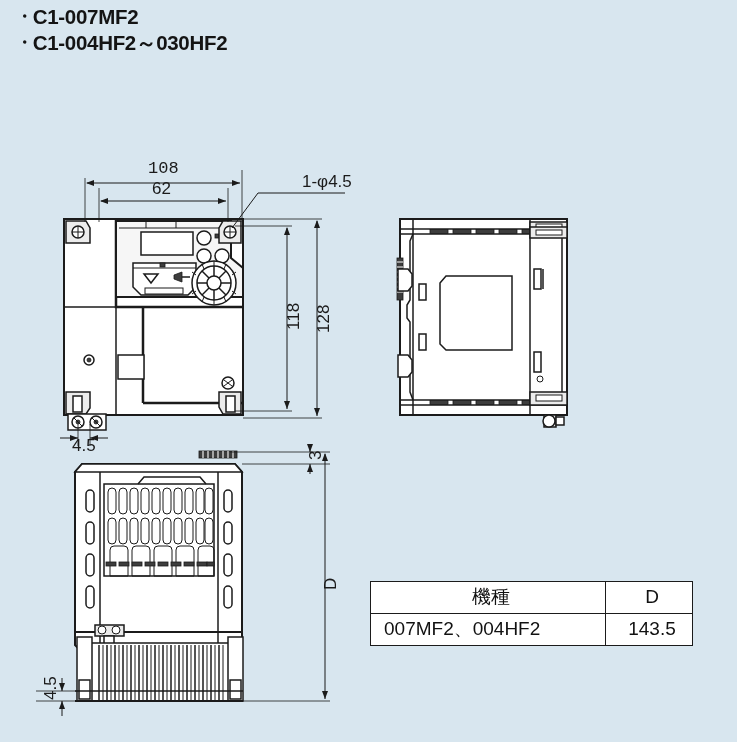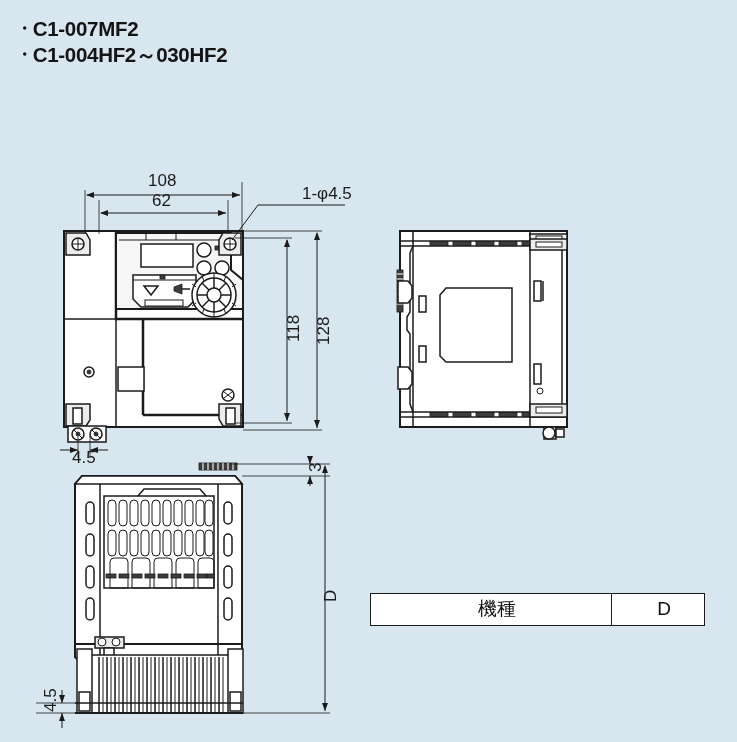--- a/index.html
+++ b/index.html
@@ -10,21 +10,21 @@
     width: 737px;
     height: 742px;
     background: #d8e6ef;
     font-family: "Liberation Sans", sans-serif;
     color: #1c1c1c;
     overflow: hidden;
     position: relative;
   }
   #root {
     position: absolute;
-    left: 0; top: 12px;
+    left: 0; top: 0;
     width: 737px;
     height: 606px;
   }
 
   
   .model-list {
     position: absolute;
     left: 16px;
     top: 4px;
     width: 420px;
@@ -70,21 +70,21 @@
     position: absolute;
     left: 370px;
     top: 581px;
     border-collapse: collapse;
     background: #ffffff;
     font-size: 19px;
   }
   .spec-table td, .spec-table th {
     border: 1.6px solid #1b1b1b;
     background: #ffffff;
-    padding: 2px 7px 3px 19px;
+    padding: 2px 7px 3px 13px;
     font-weight: normal;
     color: #111;
     height: 26px;
     line-height: 26px;
   }
   .spec-table .c-model {
     width: 214px;
     text-align: left;
   }
   .spec-table .c-model.head {
@@ -454,34 +454,38 @@
       <line class="ln t1" x1="325" y1="454" x2="325" y2="699" marker-start="url(#arrS)" marker-end="url(#arr)"></line>
       <line class="ln thin" x1="243" y1="701" x2="330" y2="701"></line>
 
       <line class="ln thin" x1="36" y1="691" x2="80" y2="691"></line>
       <line class="ln thin" x1="36" y1="701" x2="80" y2="701"></line>
       <line class="ln t1" x1="62" y1="678" x2="62" y2="691" marker-end="url(#arr)"></line>
       <line class="ln t1" x1="62" y1="716" x2="62" y2="701" marker-end="url(#arr)"></line>
     </g>
   </svg>
 
-  <div class="dim" style="left:148px; top:160px;">108</div>
+  <div class="dim" style="left:148px; top:160px;font-family:Liberation Mono, monospace;">108</div>
   <div class="dim" style="left:152px; top:180px;">62</div>
   <div class="dim" style="left:302px; top:173px;">1-φ4.5</div>
   <div class="dim rot" style="left:285px; top:330px;">118</div>
   <div class="dim rot" style="left:315px; top:333px;">128</div>
   <div class="dim" style="left:72px; top:437px;">4.5</div>
   <div class="dim rot" style="left:307px; top:460px;">3</div>
   <div class="dim rot" style="left:322px; top:590px;">D</div>
   <div class="dim rot" style="left:42px; top:700px;">4.5</div>
 
   <table class="spec-table">
     <thead>
       <tr>
         <th class="c-model head">機種</th>
         <th class="c-d">D</th>
       </tr>
     </thead>
     <tbody>
+      <tr>
+        <td class="c-model">007MF2、004HF2</td>
+        <td class="c-d">143.5</td>
+      </tr>
     </tbody>
   </table>
 
 </div>
 
 </body></html>

